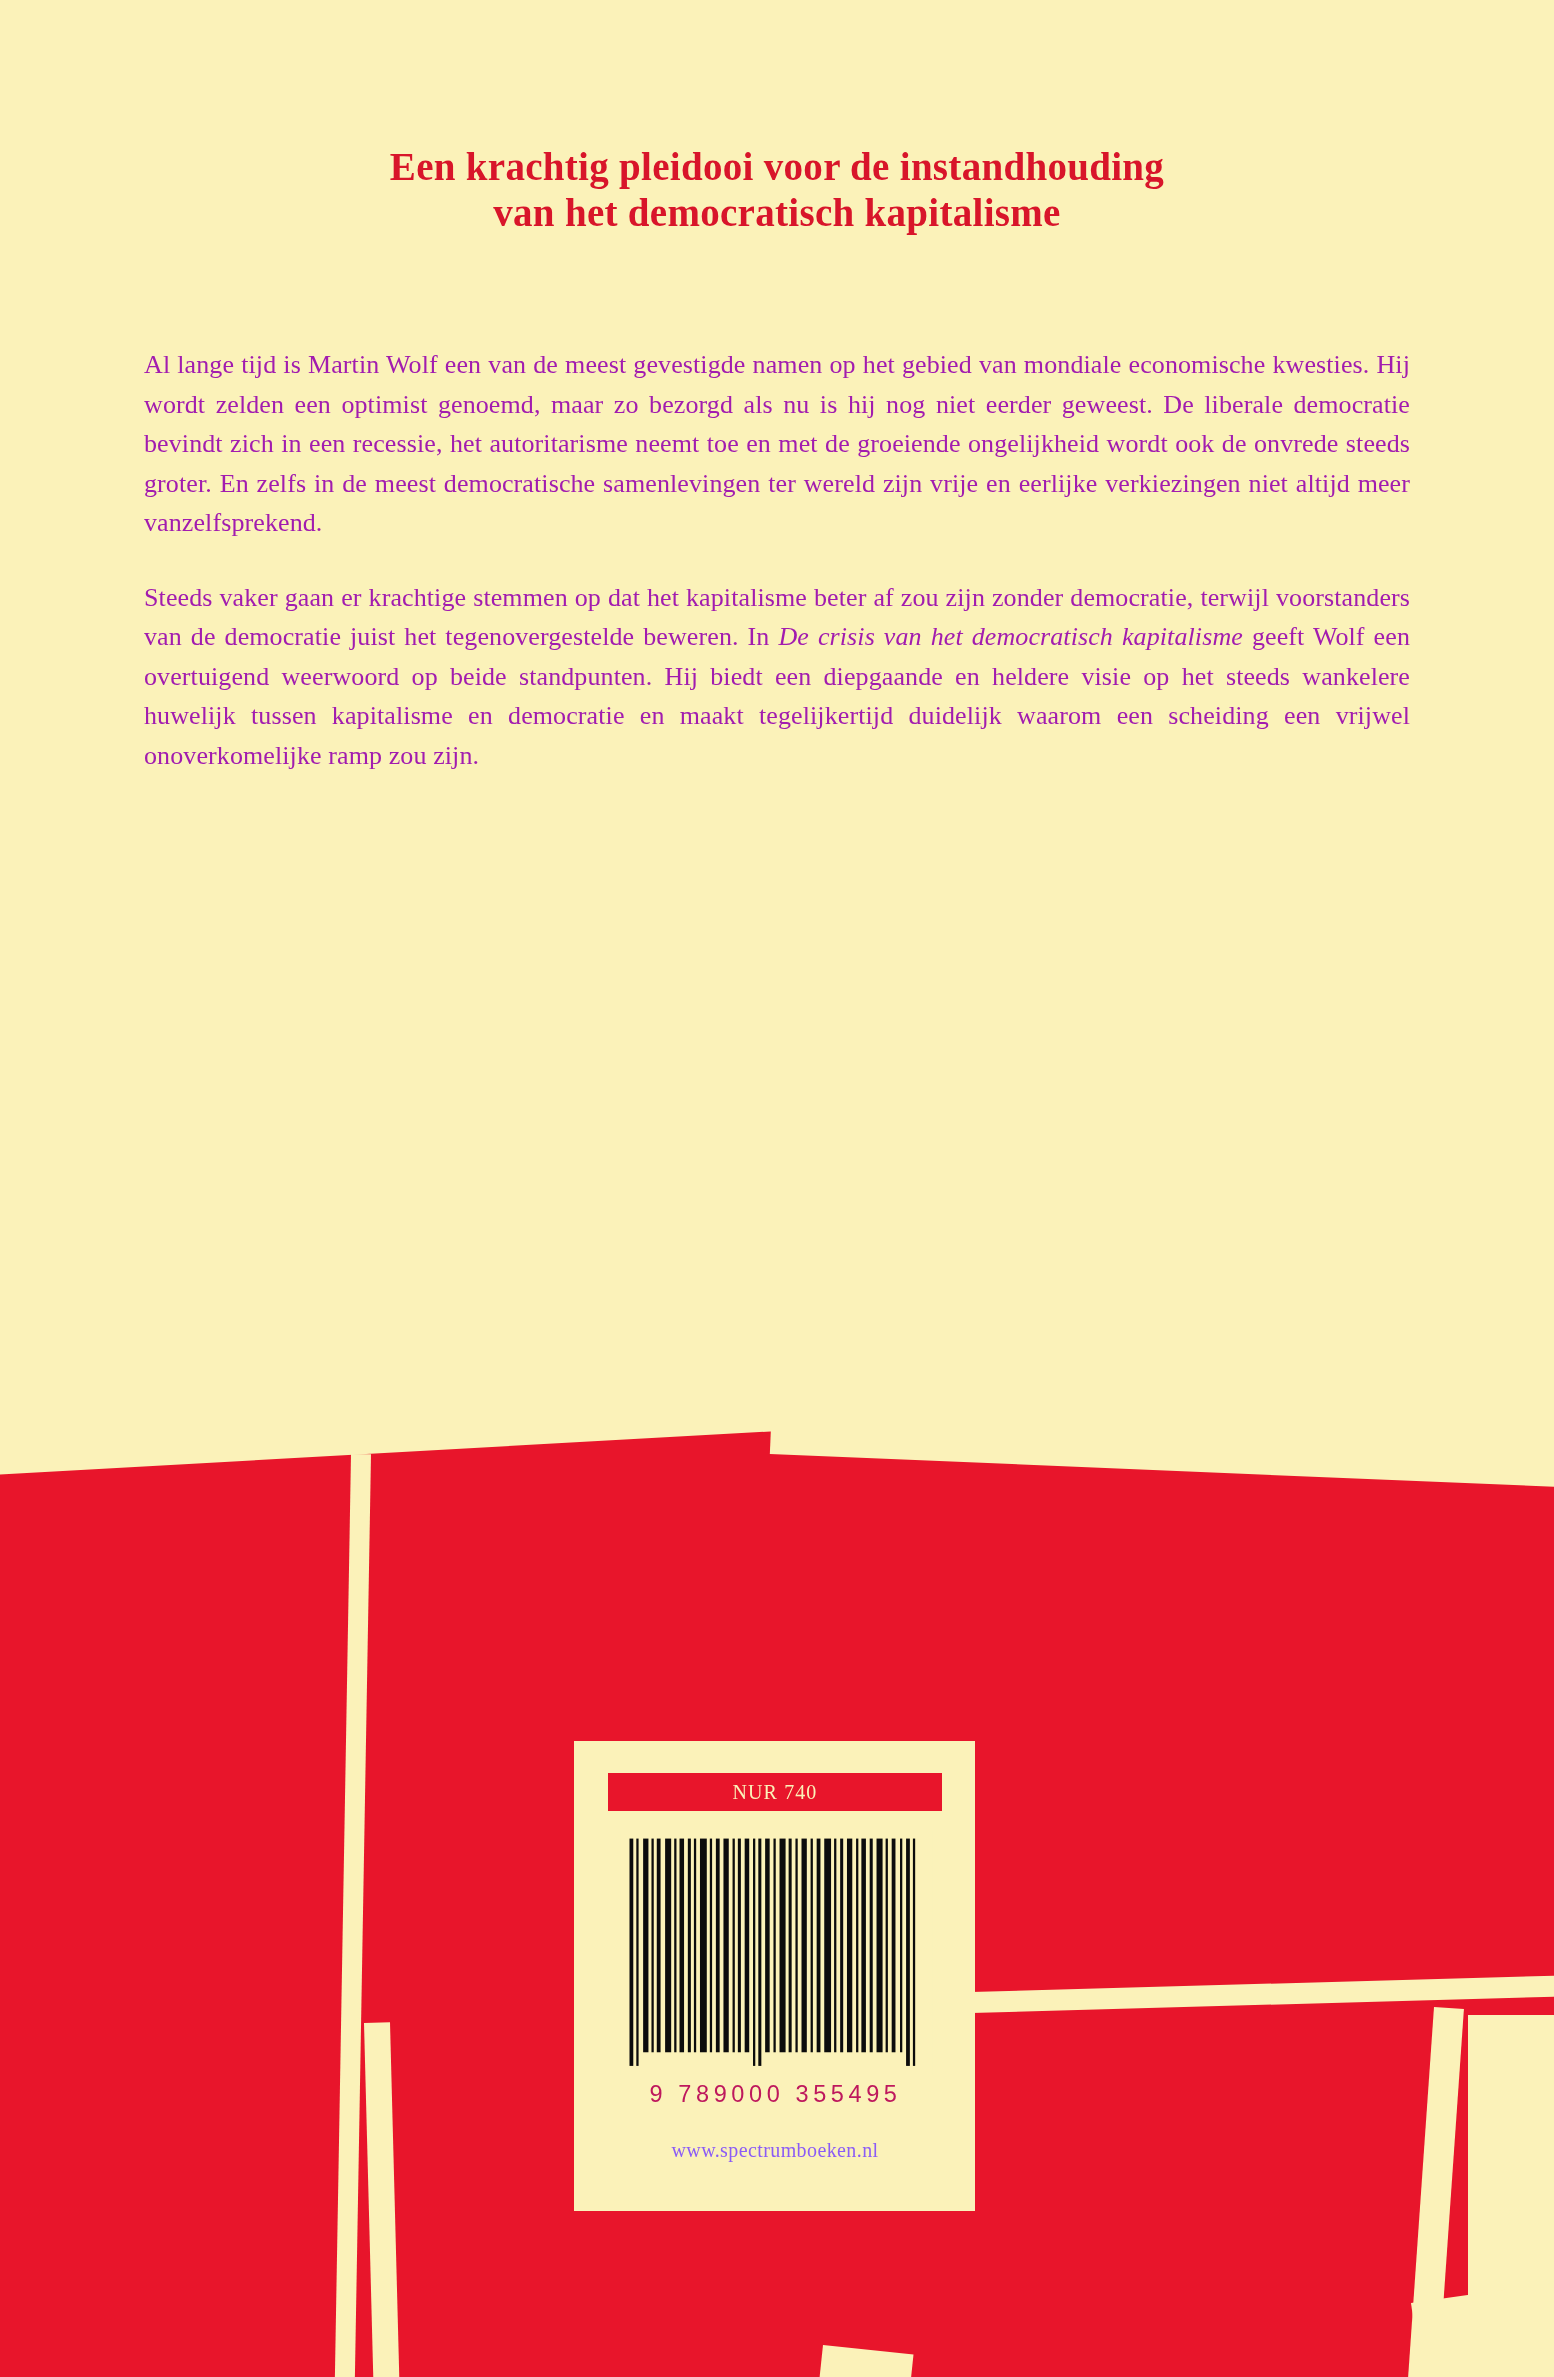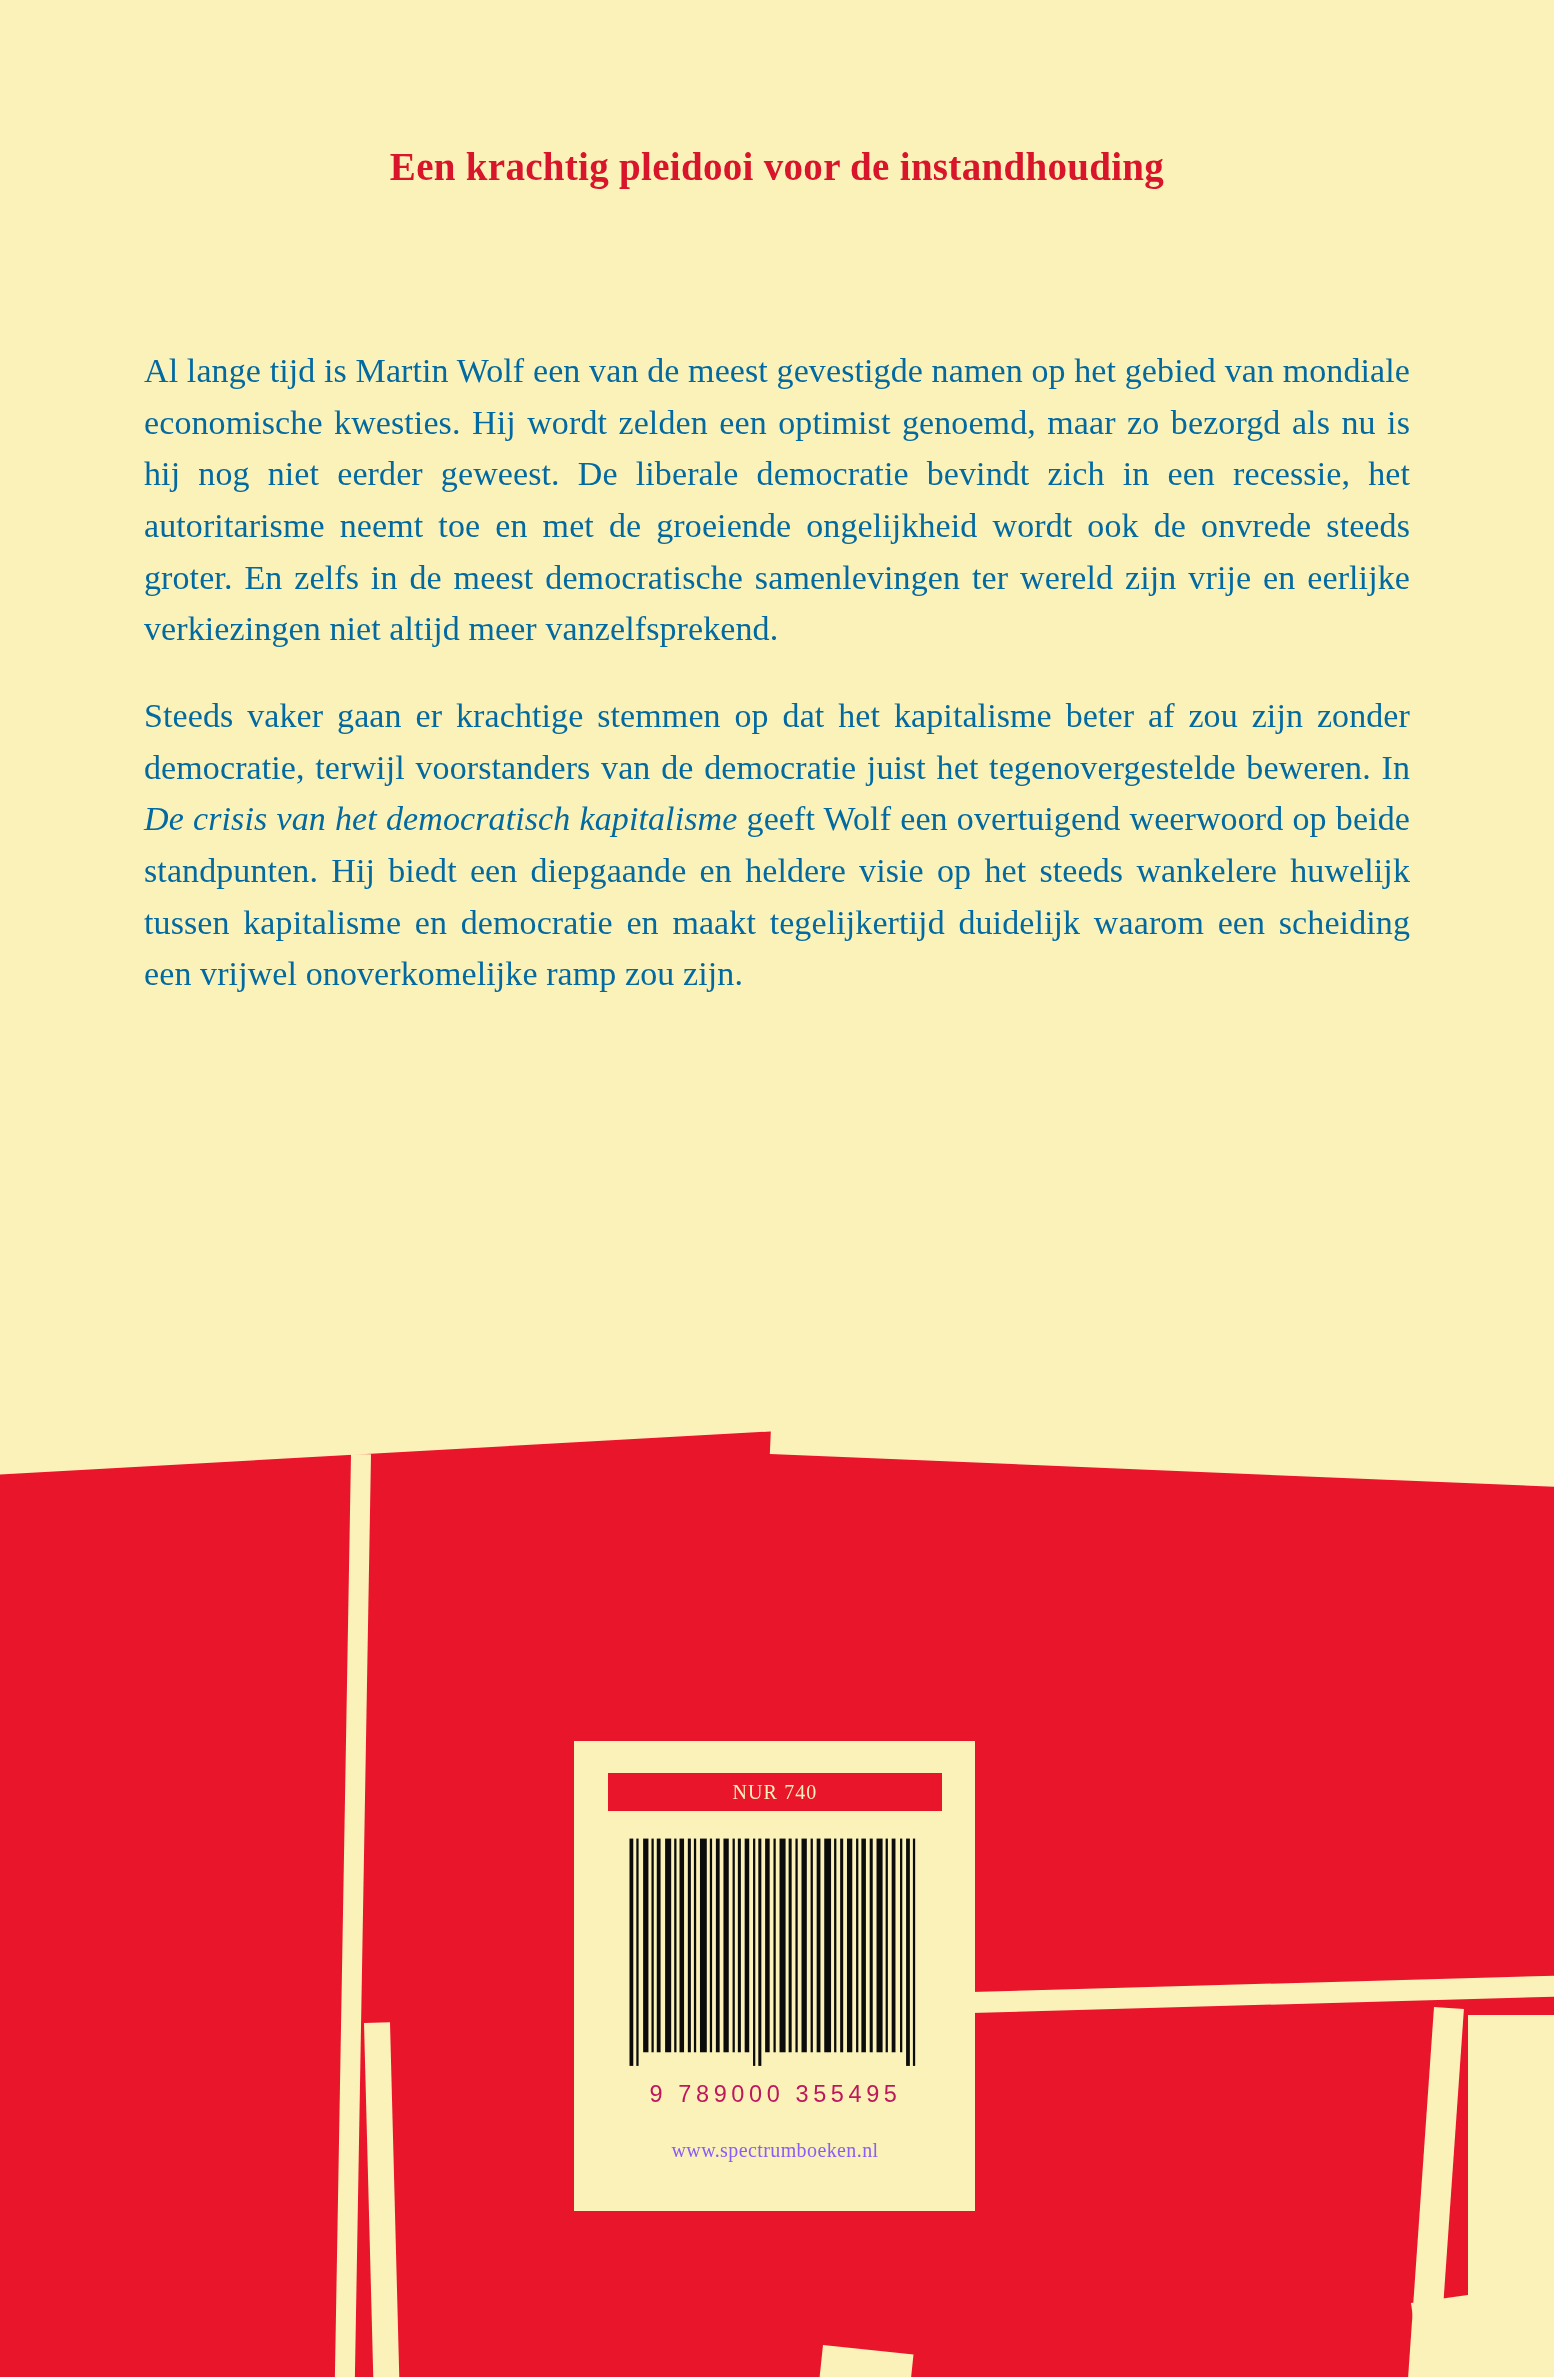--- a/index.html
+++ b/index.html
@@ -36,22 +36,22 @@
     letter-spacing: 0.3px;
   }
   .headline .l1 { display: block; }
   .headline .l2 { display: block; }
 
   .body-copy {
     position: absolute;
     left: 144px;
     right: 144px;
     top: 345px;
-    color: #0369a1;
-    font-size: 34px;
+    color: #a21caf;
+    font-size: 26px;
     line-height: 1.52;
     text-align: justify;
     text-justify: inter-word;
     letter-spacing: 0.1px;
   }
   .body-copy p {
     margin: 0 0 35px 0;
   }
   .body-copy p:last-child { margin-bottom: 16px; }
   .body-copy .title-italic {
@@ -206,20 +206,21 @@
     color: #8b5cf6;
   }
 </style>
 </head>
 <body>
 
 <div class="page">
 
   <div class="headline">
     <span class="l1">Een krachtig pleidooi voor de instandhouding</span>
+    <span class="l2">van het democratisch kapitalisme</span>
   </div>
 
   <div class="body-copy">
     <p>Al lange tijd is Martin Wolf een van de meest gevestigde namen op het gebied van mondiale economische kwesties. Hij wordt zelden een optimist genoemd, maar zo bezorgd als nu is hij nog niet eerder geweest. De liberale democratie bevindt zich in een recessie, het autoritarisme neemt toe en met de groeiende ongelijkheid wordt ook de onvrede steeds groter. En zelfs in de meest democratische samenlevingen ter wereld zijn vrije en eerlijke verkiezingen niet altijd meer vanzelfsprekend.</p>
     <p><span>Steeds vaker gaan er krachtige stemmen op dat het kapitalisme beter af zou zijn zonder democratie, terwijl voorstanders van de democratie juist het tegenovergestelde beweren. In </span><span class="title-italic">De crisis van het democratisch kapitalisme</span><span> geeft Wolf een overtuigend weerwoord op beide standpunten. Hij biedt een diepgaande en heldere visie op het steeds wankelere huwelijk tussen kapitalisme en democratie en maakt tegelijkertijd duidelijk waarom een scheiding een vrijwel onoverkomelijke ramp zou zijn.</span></p>
   </div>
 
   <div class="red-area">
     <div class="wedge w-top-left"></div>
     <div class="wedge w-top-right"></div>

